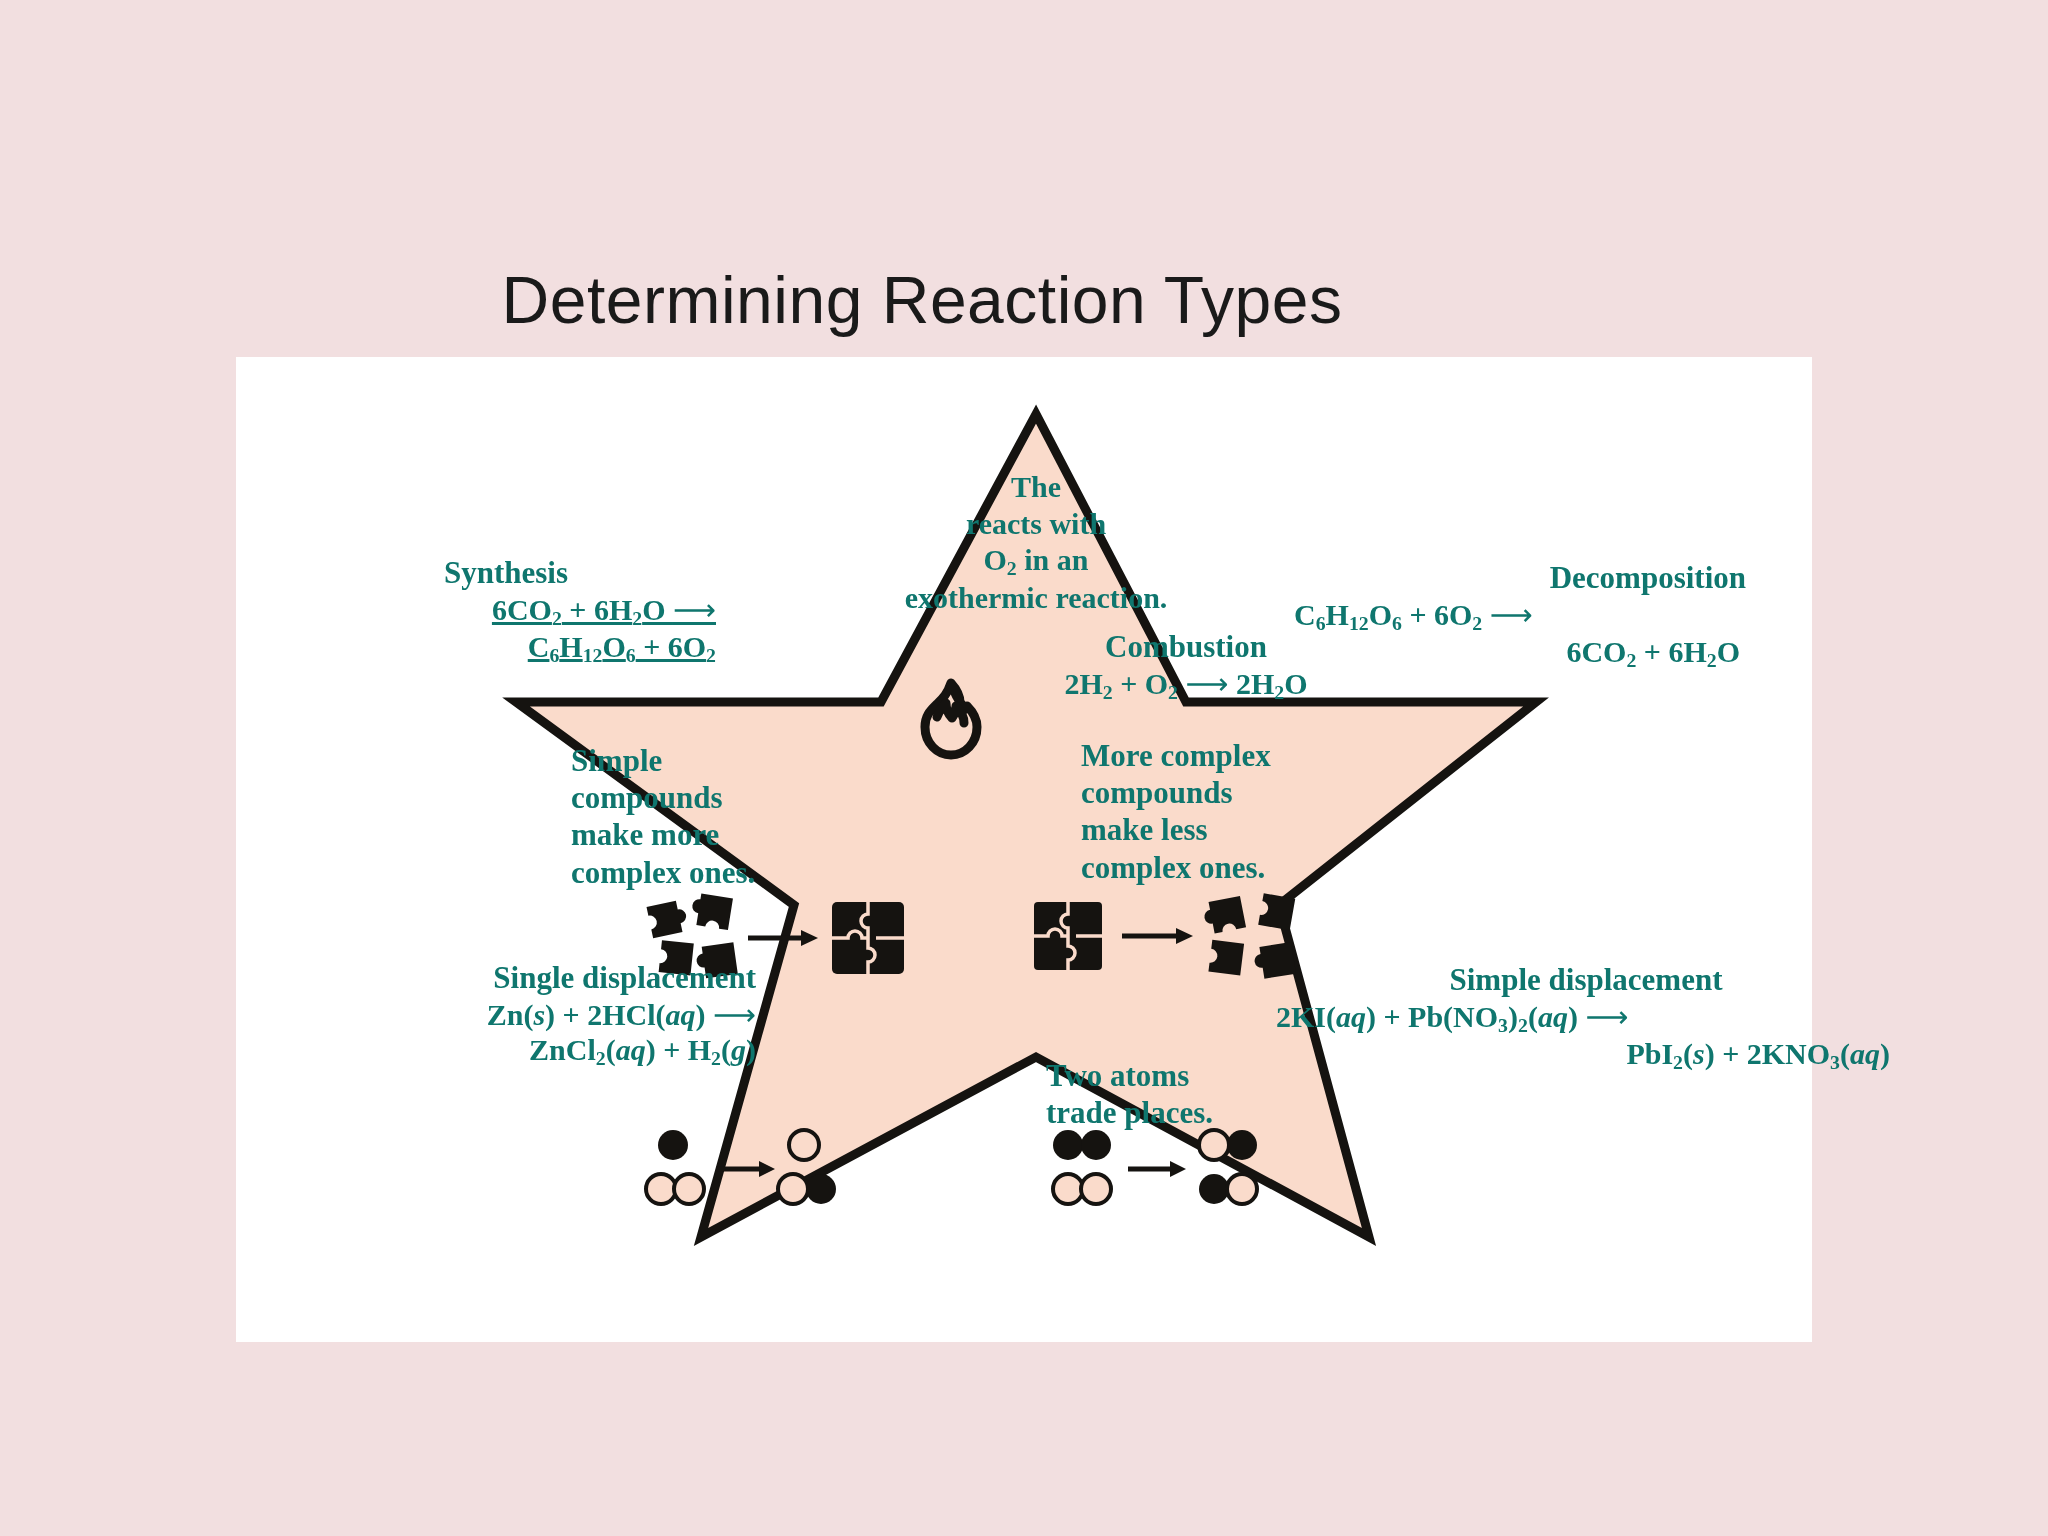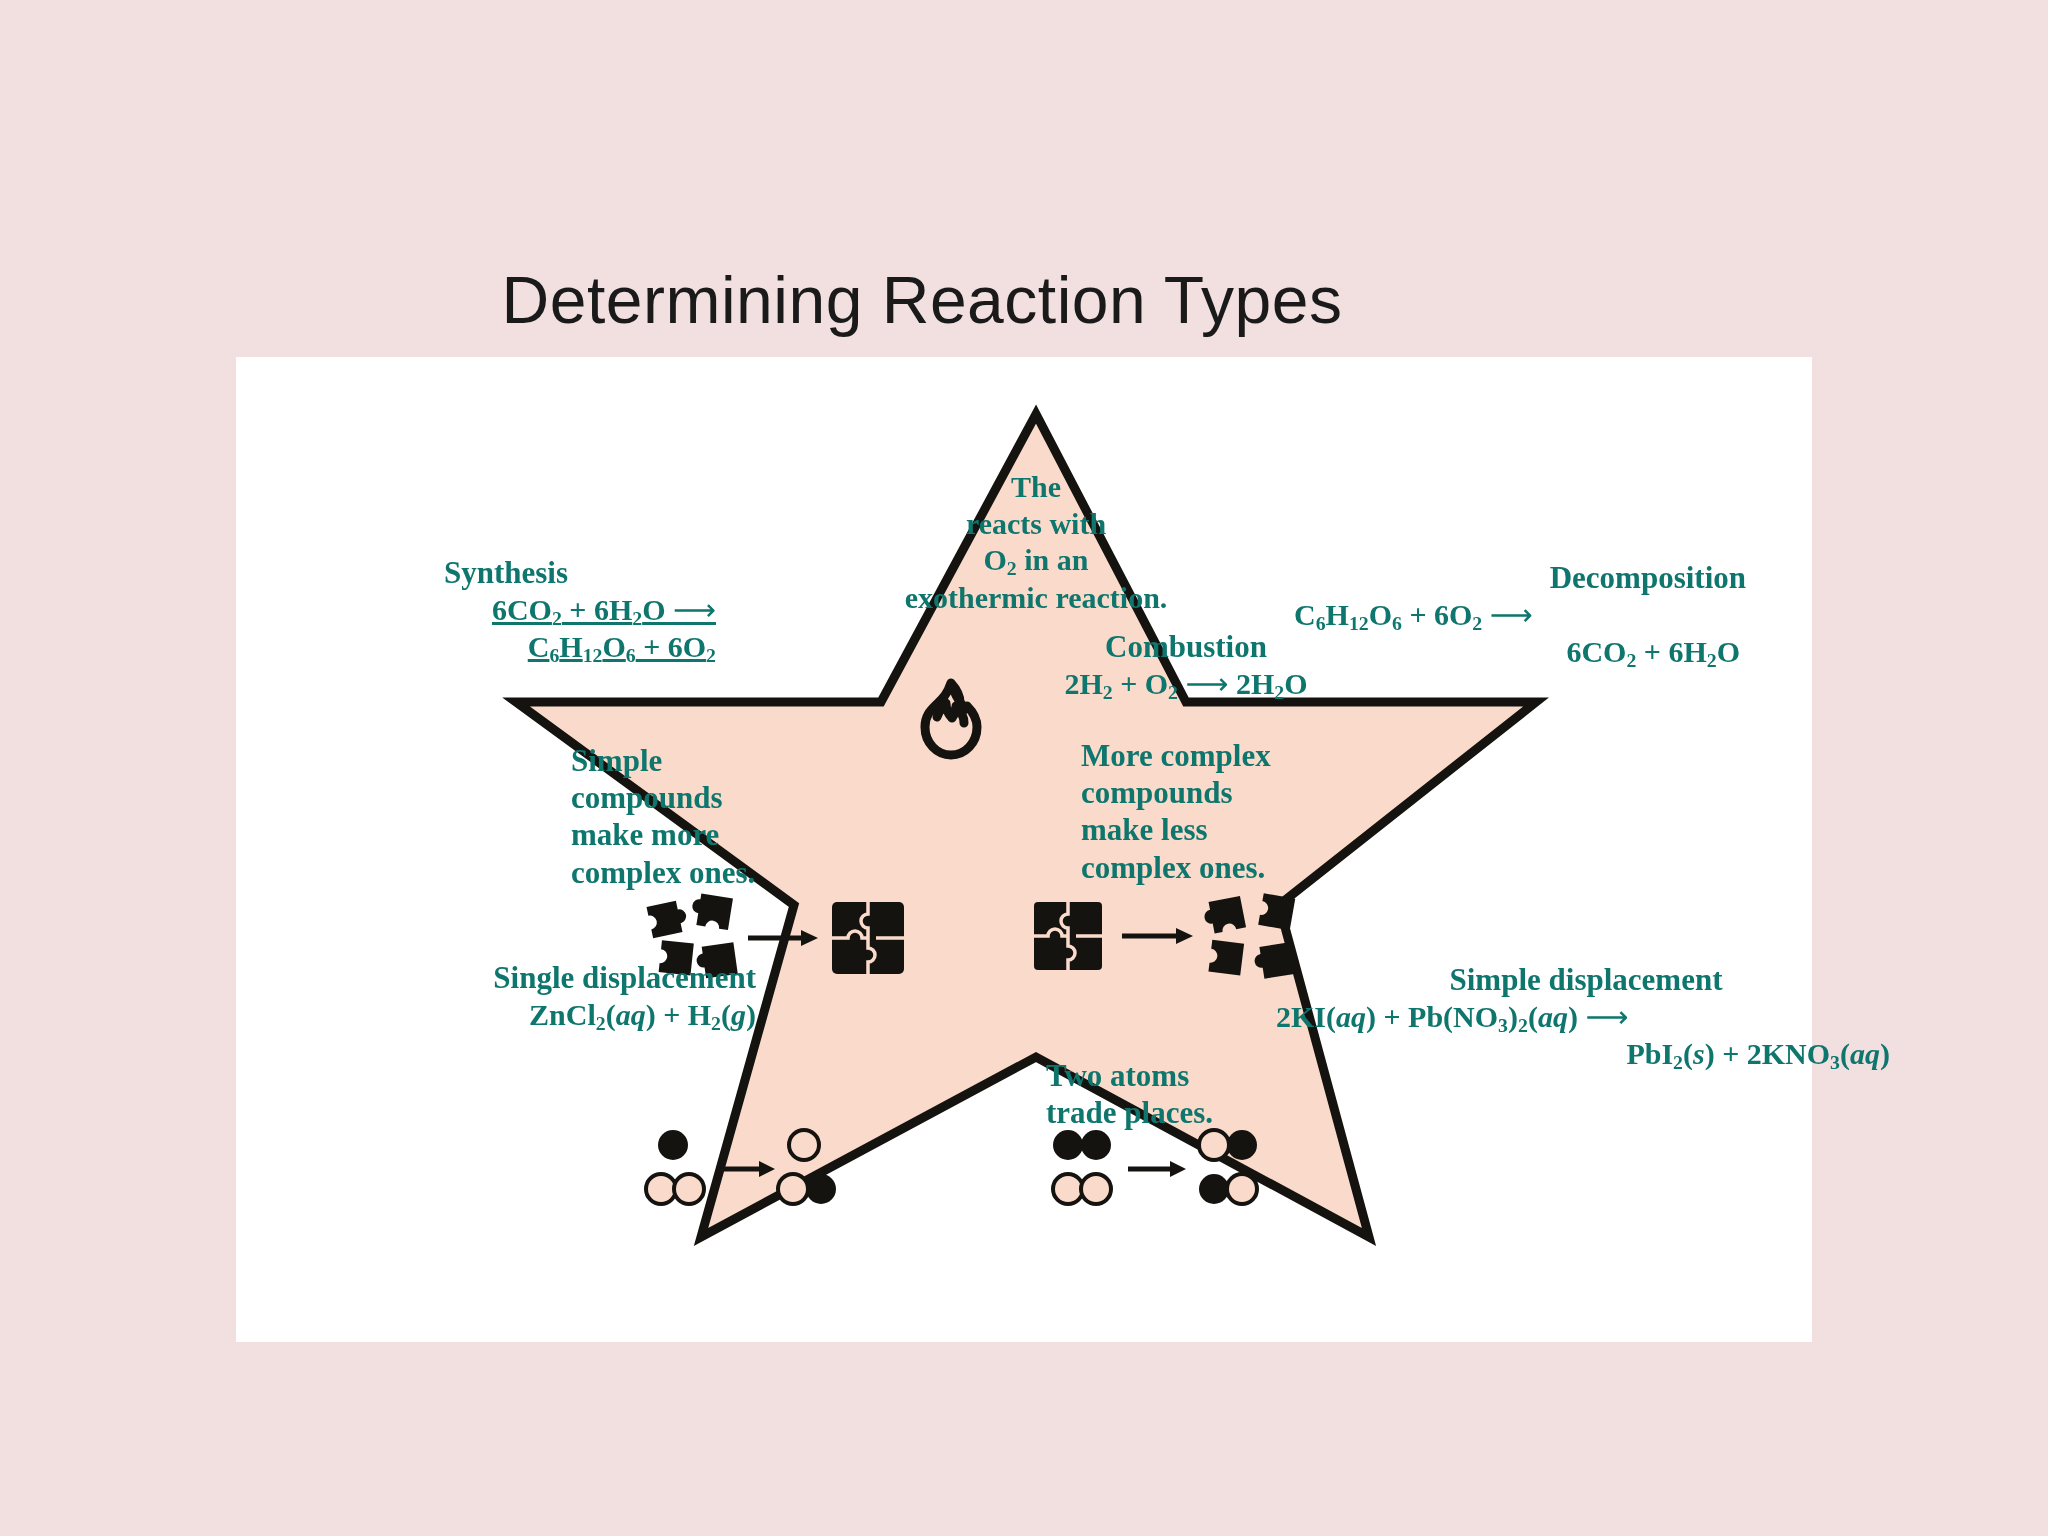--- a/index.html
+++ b/index.html
@@ -245,20 +245,21 @@
         <polygon points="118,34 134,42 118,50" fill="#151310"></polygon>
       </g>
       <circle cx="163" cy="18" r="15" fill="#fadbcb" stroke="#151310" stroke-width="4"></circle>
       <circle cx="152" cy="62" r="15" fill="#fadbcb" stroke="#151310" stroke-width="4"></circle>
       <circle cx="180" cy="62" r="15" fill="#151310"></circle>
     </svg>
   </div>
 
   <div class="fig-text heading" id="single-label">Single displacement</div>
   <div class="fig-text eqn" id="single-eq">
+    <div>Zn(<span class="ital">s</span>) + 2HCl(<span class="ital">aq</span>) <span class="arrow-glyph">⟶</span></div>
     <div>ZnCl<sub>2</sub>(<span class="ital">aq</span>) + H<sub>2</sub>(<span class="ital">g</span>)</div>
   </div>
 
   <div class="fig-text inner-desc" id="bottomright-inner-desc">
     <div>Two atoms</div>
     <div>trade places.</div>
   </div>
 
   <div class="icon-box" id="double-atoms-box">
     <svg viewBox="0 0 240 84" width="240" height="84">

